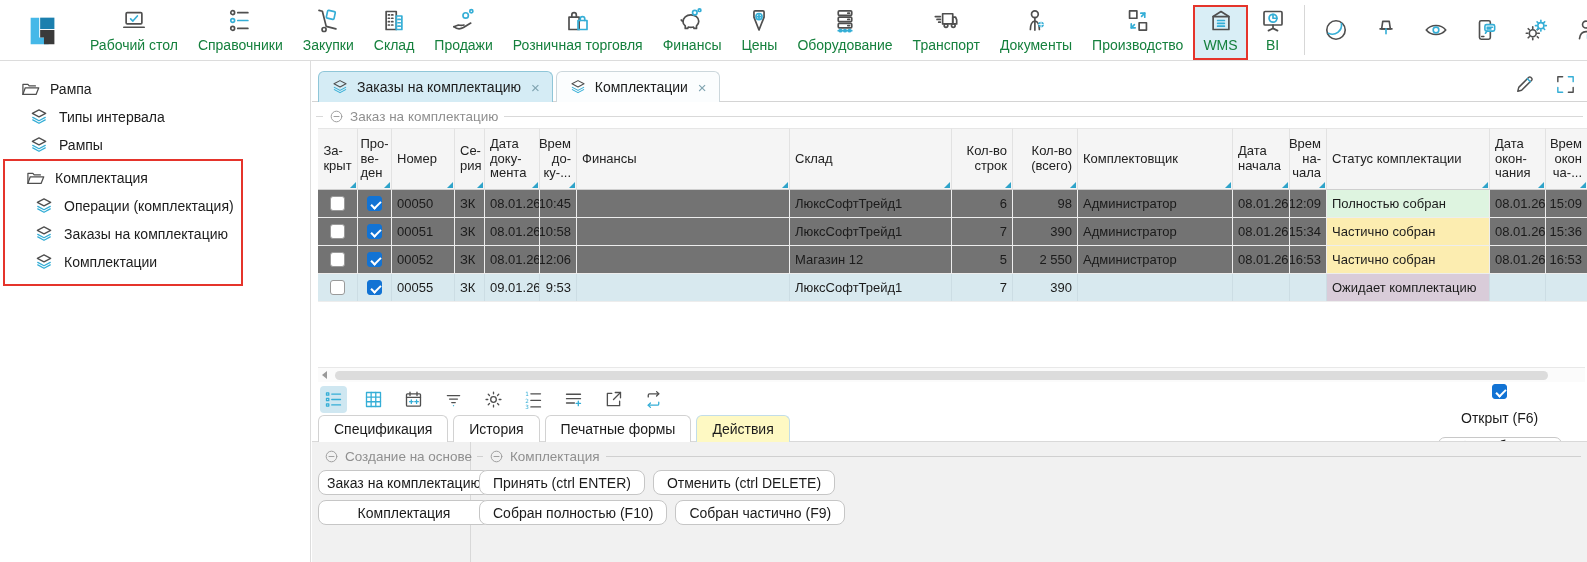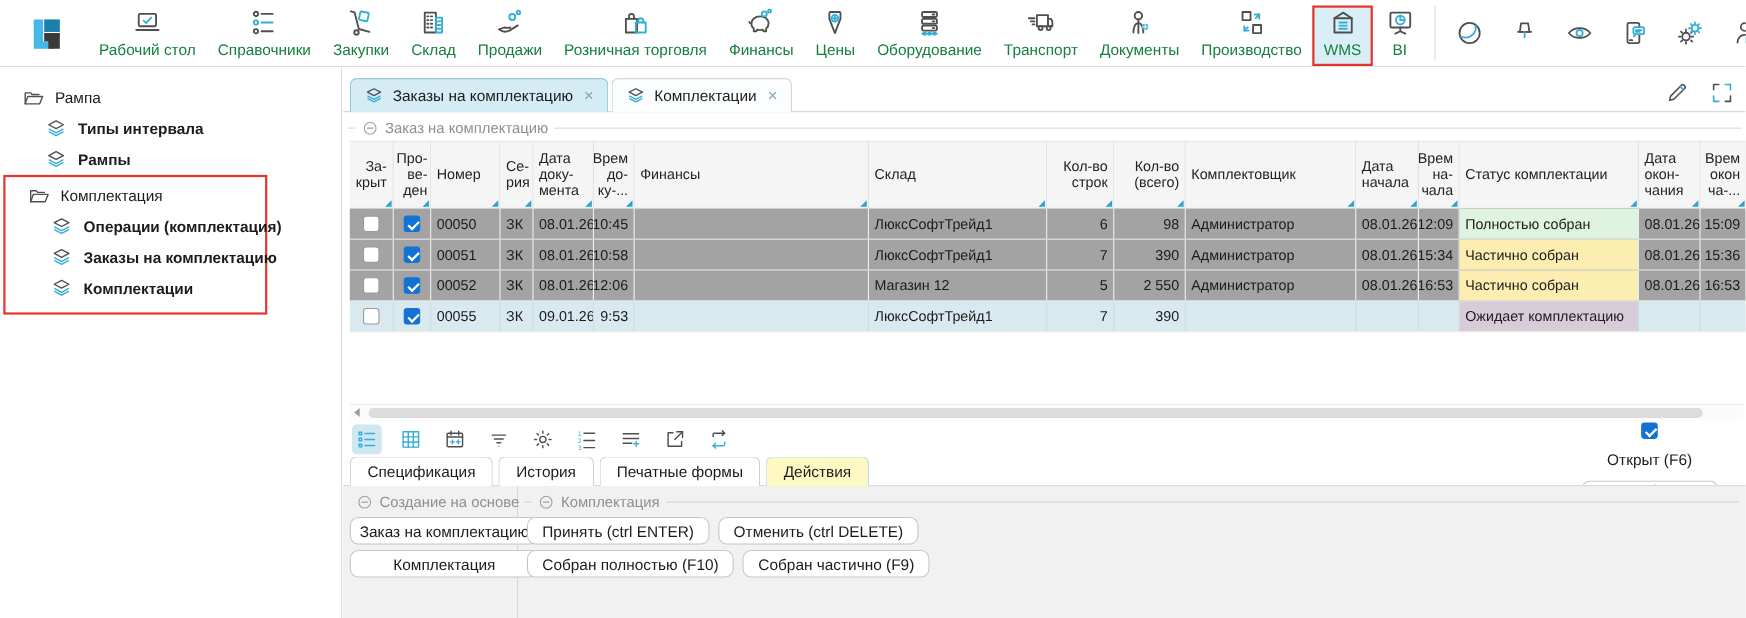--- a/index.html
+++ b/index.html
@@ -25,21 +25,21 @@
   #tb-right{display:flex;align-items:center;margin-left:auto;height:100%;}
   .tb-ricon{padding:0 12px;display:flex;align-items:center;height:52px;cursor:pointer;}
   .tb-ricon .icon svg{width:26px;height:26px;}
   .tb-ricon:last-child{margin-right:-12px;}
 
   
   #sidebar{position:absolute;top:61px;left:0;width:311px;bottom:0;background:#fff;
     border-right:1px solid #ddd;box-sizing:border-box;padding-top:14px;}
   .tree-row{display:flex;align-items:center;gap:10px;height:28px;padding-left:20px;
     font-size:14px;color:#1c1c1c;cursor:pointer;white-space:nowrap;}
-  .tree-row.child{padding-left:41px;font-weight:bold;}
+  .tree-row.child{padding-left:29px;}
   .tree-row .icon svg{width:20px;height:20px;}
   .tree-group.hl{border:2px solid #e5342b;margin-left:3px;width:240px;box-sizing:border-box;
     padding:3px 0 8px;}
 
   
   #main{position:absolute;top:61px;left:312px;right:0;bottom:0;background:#fff;}
   #main-tabs{position:absolute;top:10px;left:6px;display:flex;gap:3px;z-index:2;}
   .tab{display:flex;align-items:center;gap:8px;padding:0 12px;height:30px;
     border:1px solid #ccd7dc;border-bottom:none;border-radius:6px 6px 0 0;background:#fbfdfe;
     font-size:14px;cursor:pointer;white-space:nowrap;}
@@ -59,23 +59,23 @@
 
   
   #table{position:absolute;top:67px;left:6px;right:0;}
   #thead{display:grid;}
   .th{background:#f5f5f5;border-right:1px solid #e2e2e2;border-top:1px solid #e6e6e6;
     border-bottom:1px solid #cfcfcf;padding:3px 5px;display:flex;align-items:center;
     font-size:13px;line-height:1.12;white-space:pre-line;position:relative;height:62px;
     box-sizing:border-box;color:#222;cursor:pointer;overflow:hidden;}
   .th::after{content:'';position:absolute;right:1px;bottom:1px;
     border-left:6px solid transparent;border-bottom:6px solid #2fa3c9;}
-  .th.c{justify-content:center;text-align:right;}
+  .th.c{justify-content:center;text-align:left;}
   .th.r{justify-content:flex-end;text-align:right;}
-  .tr{display:grid;height:27px;border-bottom:1px solid #ededed;font-size:13px;background:#a3a3a3;}
+  .tr{display:grid;height:27px;border-bottom:1px solid #ededed;font-size:13px;background:#737373;}
   .tr.sel{background:#d8e9ef;}
   .tr.sel .td{border-right-color:#ccdde4;}
   .td{border-right:1px solid #eeeeee;padding:0 5px;display:flex;align-items:center;
     overflow:hidden;white-space:nowrap;box-sizing:border-box;}
   .td.r{justify-content:flex-end;}
   .td.c{justify-content:center;}
   .cb{width:15px;height:15px;border:1.5px solid #9a9a9a;border-radius:3px;background:#fff;
     box-sizing:border-box;position:relative;cursor:pointer;flex:none;}
   .cb.on{background:#1273d4;border-color:#1273d4;}
   .cb.on::after{content:'';position:absolute;left:4.5px;top:1.5px;width:4px;height:8px;

